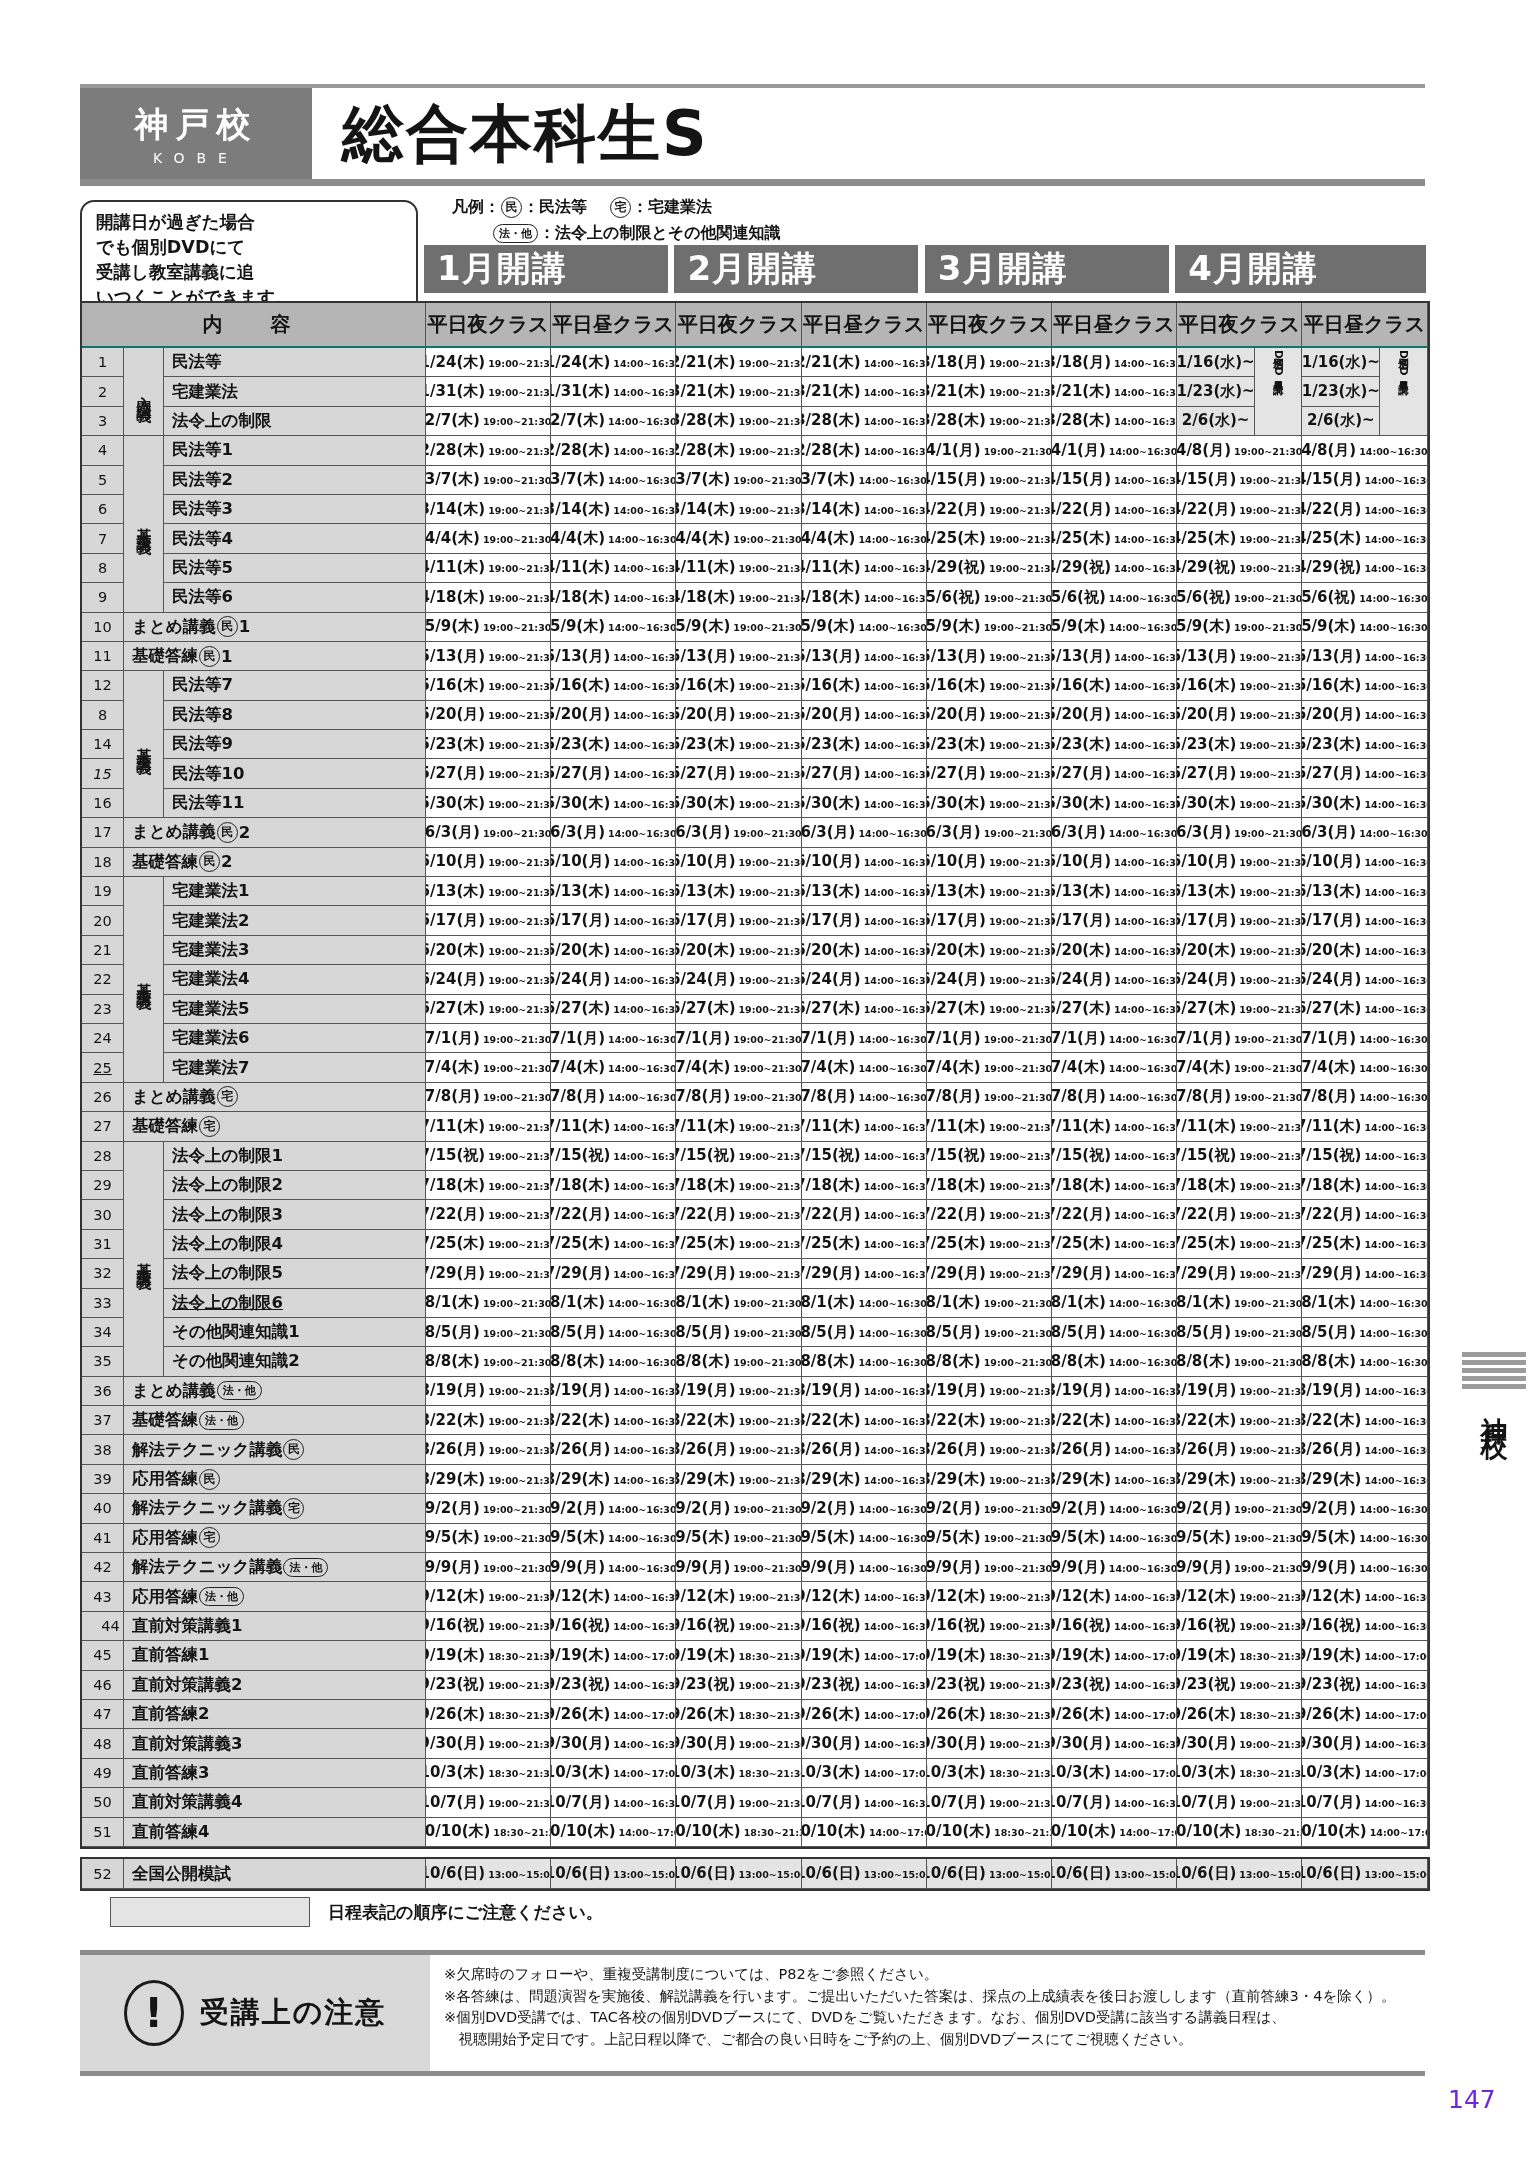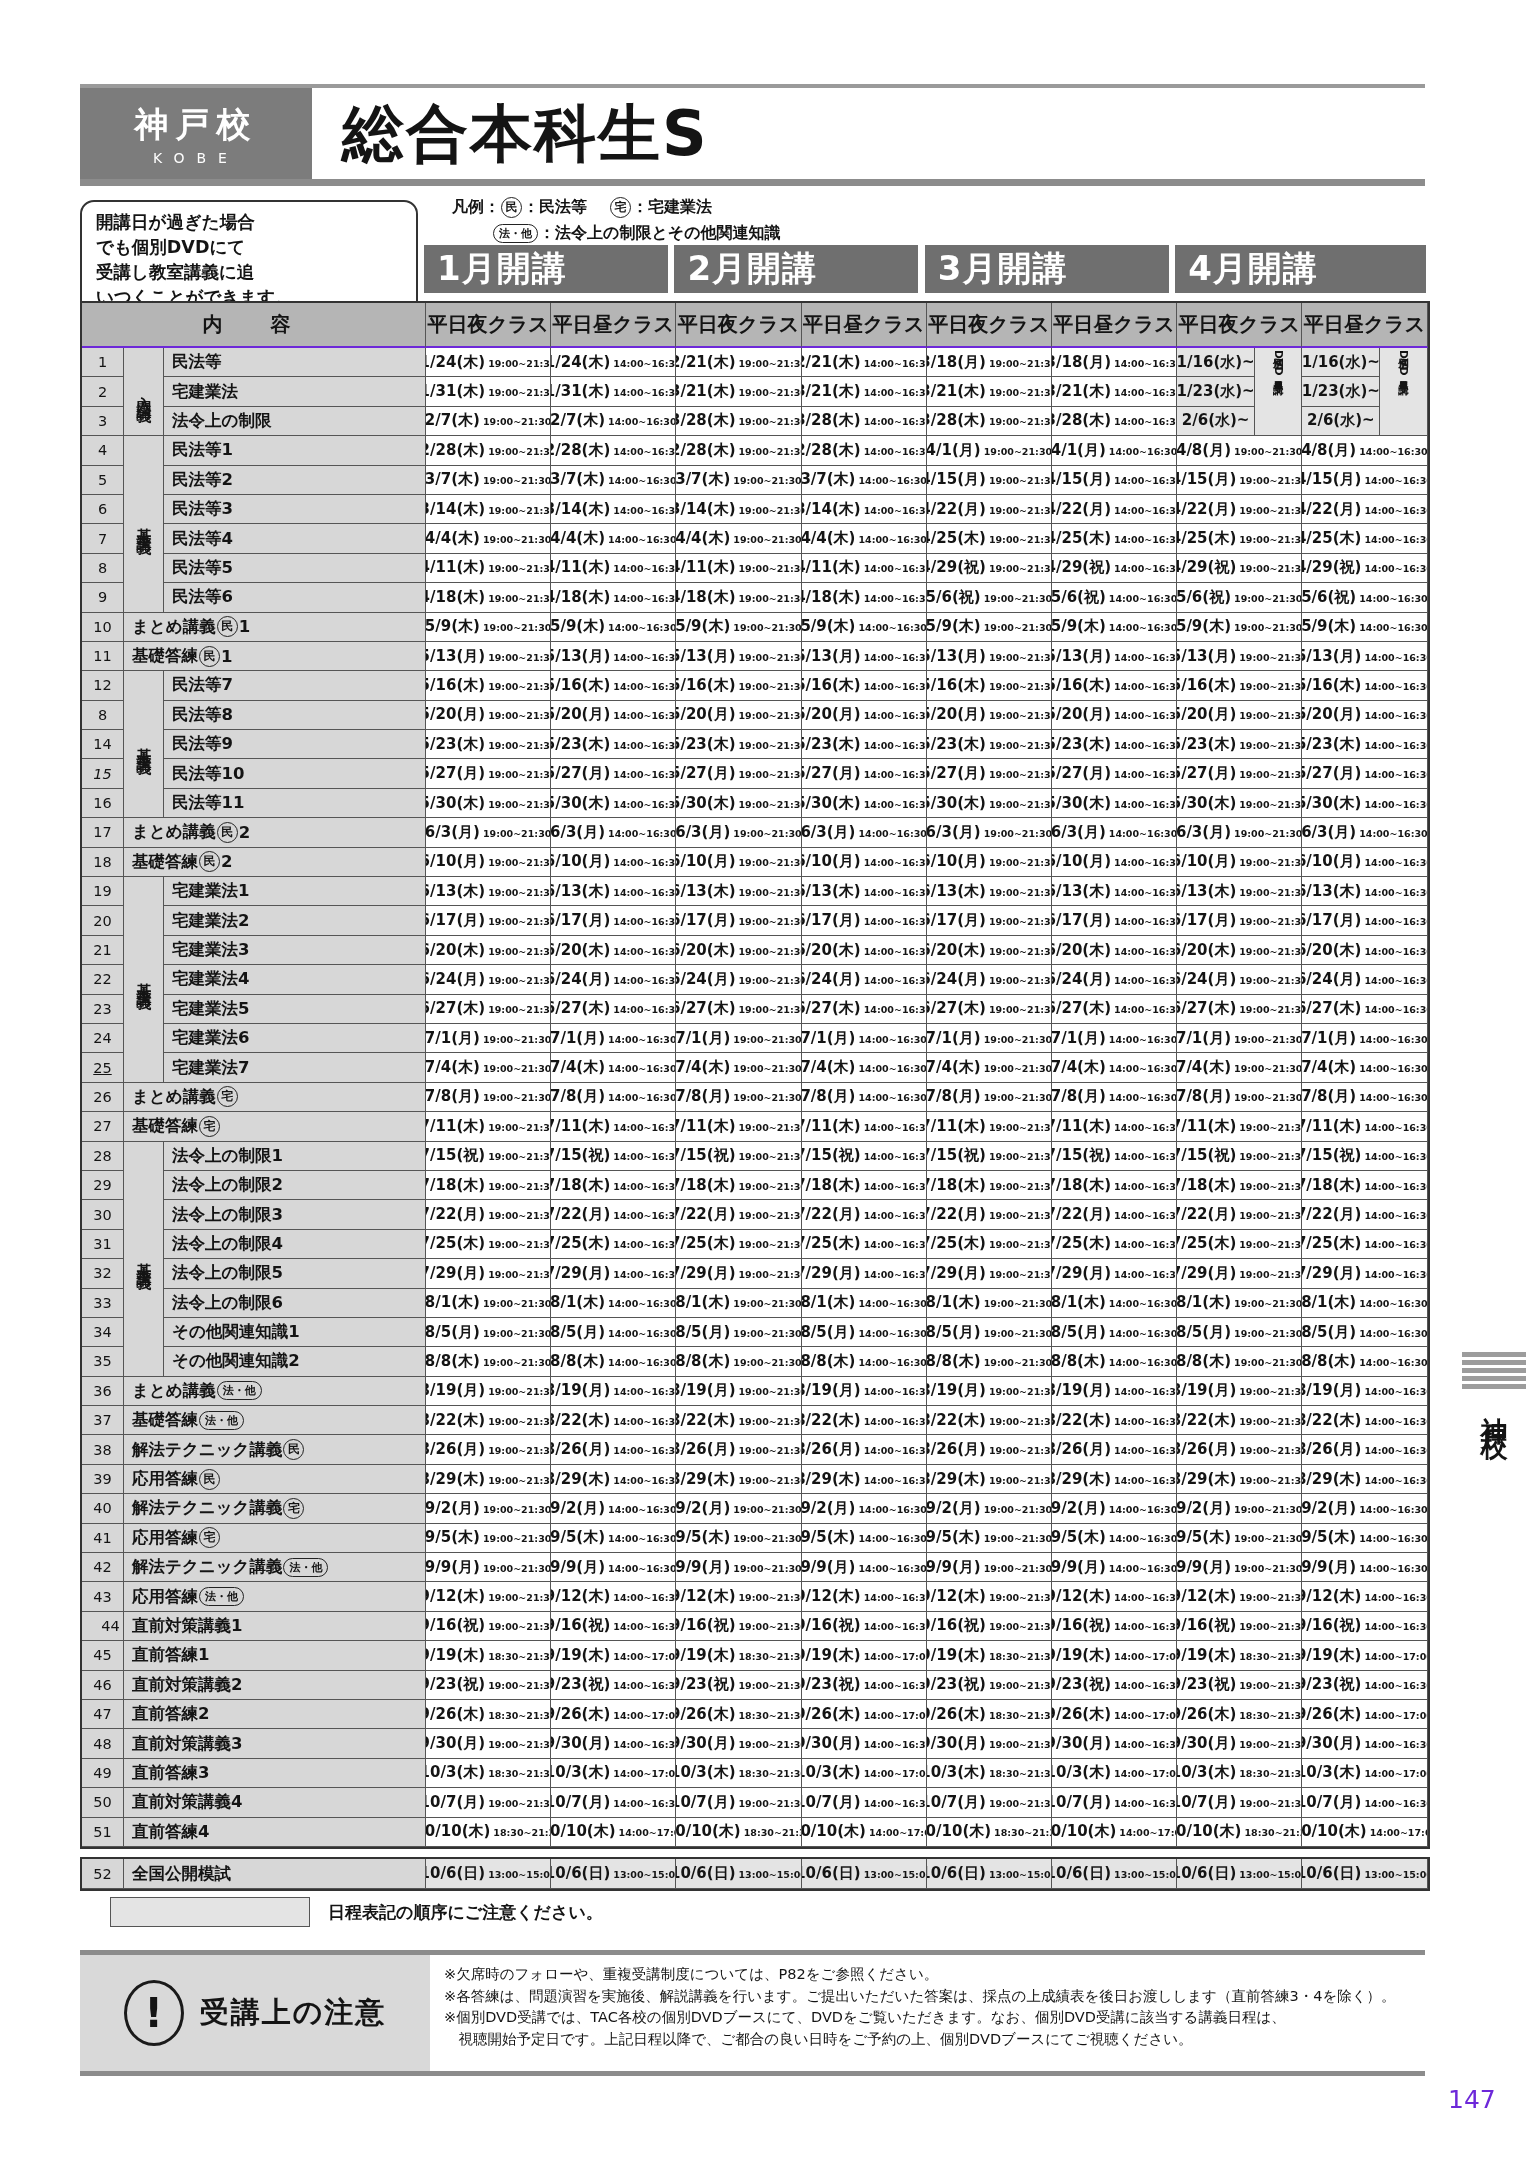--- a/index.html
+++ b/index.html
@@ -42,21 +42,21 @@
   .grid-cols{display:grid;grid-template-columns:42px 40px 262px repeat(6,125.2px) 78px 47.2px 78px 47.2px;}
   .thead{position:absolute;left:80px;top:301px;grid-template-rows:45px;
          border:2px solid #333;box-sizing:content-box;}
   .grid{position:absolute;left:80px;top:348px;grid-template-rows:repeat(51,29.4px);
         border:2px solid #333;border-top:none;}
   .grid52{position:absolute;left:80px;top:1857px;grid-template-rows:30px;border:2px solid #333;}
 
   .cell{border-right:1px solid #555;border-bottom:1px solid #555;background:#fff;
         display:flex;align-items:center;justify-content:center;overflow:hidden;box-sizing:border-box;}
   .grid .cell:nth-last-child(-n+1){}
-  .c-h{background:#b5b5b5;font-weight:700;font-size:20px;border-bottom:2px solid #6d28d9;}
+  .c-h{background:#b5b5b5;font-weight:700;font-size:20px;border-bottom:2px solid #0f766e;}
   .c-h.naiyo{letter-spacing:14px;}
   .c-num{background:#d7d7d7;font-size:14.5px;}
   .c-group{background:#d7d7d7;}
   .gv{writing-mode:vertical-rl;font-weight:700;font-size:15px;letter-spacing:4px;}
   .c-label{background:#d7d7d7;justify-content:flex-start;padding-left:8px;font-weight:700;font-size:16.5px;}
   .c-label .lt{white-space:nowrap;}
   .c-date{gap:3px;padding:0 2px;}
   .c-date .d{font-size:15px;font-weight:600;white-space:nowrap;}
   .c-date .t{font-size:9.5px;font-weight:600;white-space:nowrap;transform:translateY(1px);}
   .hl{background:#e4e4e4;}
@@ -1316,21 +1316,21 @@
       </div>
       <div class="cell c-date" style="grid-area: 32 / 10 / auto / 12;">
         <span class="d">7/29(月)</span>
         <span class="t">19:00~21:30</span>
       </div>
       <div class="cell c-date" style="grid-area: 32 / 12 / auto / 14;">
         <span class="d">7/29(月)</span>
         <span class="t">14:00~16:30</span>
       </div>
       <div class="cell c-num" style="grid-area: 33 / 1;">33</div>
-      <div class="cell c-label" style="grid-area: 33 / 3;">
+      <div class="cell c-label" style="grid-area: 33 / 3; text-decoration: underline;">
         <span class="lt">法令上の制限6</span>
       </div>
       <div class="cell c-date" style="grid-area: 33 / 4;">
         <span class="d">8/1(木)</span>
         <span class="t">19:00~21:30</span>
       </div>
       <div class="cell c-date" style="grid-area: 33 / 5;">
         <span class="d">8/1(木)</span>
         <span class="t">14:00~16:30</span>
       </div>

